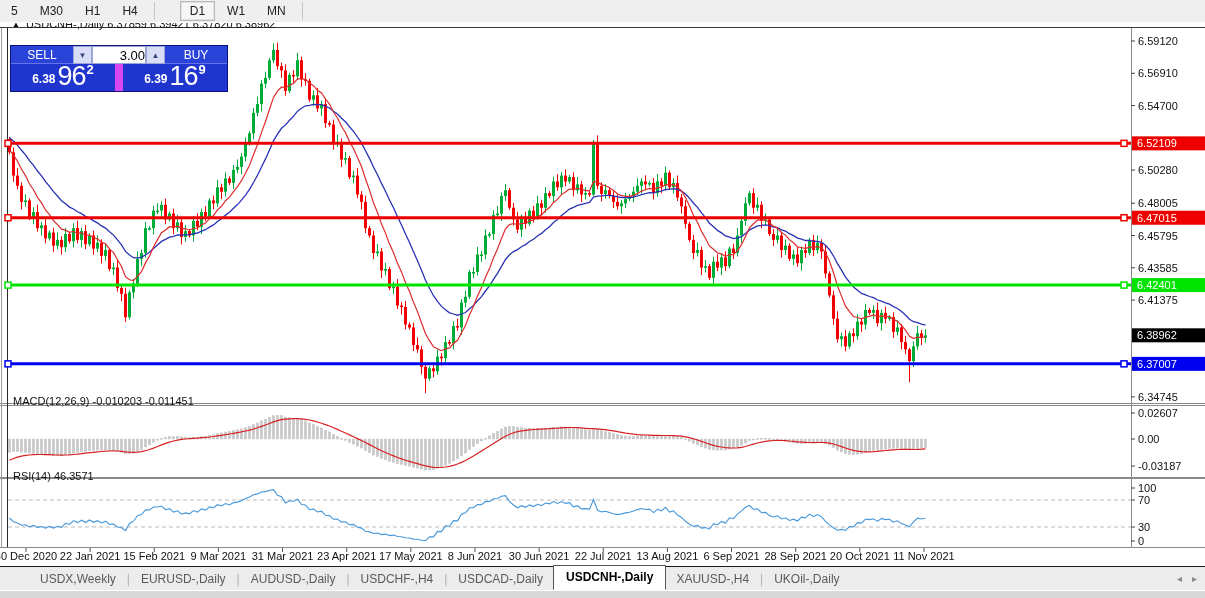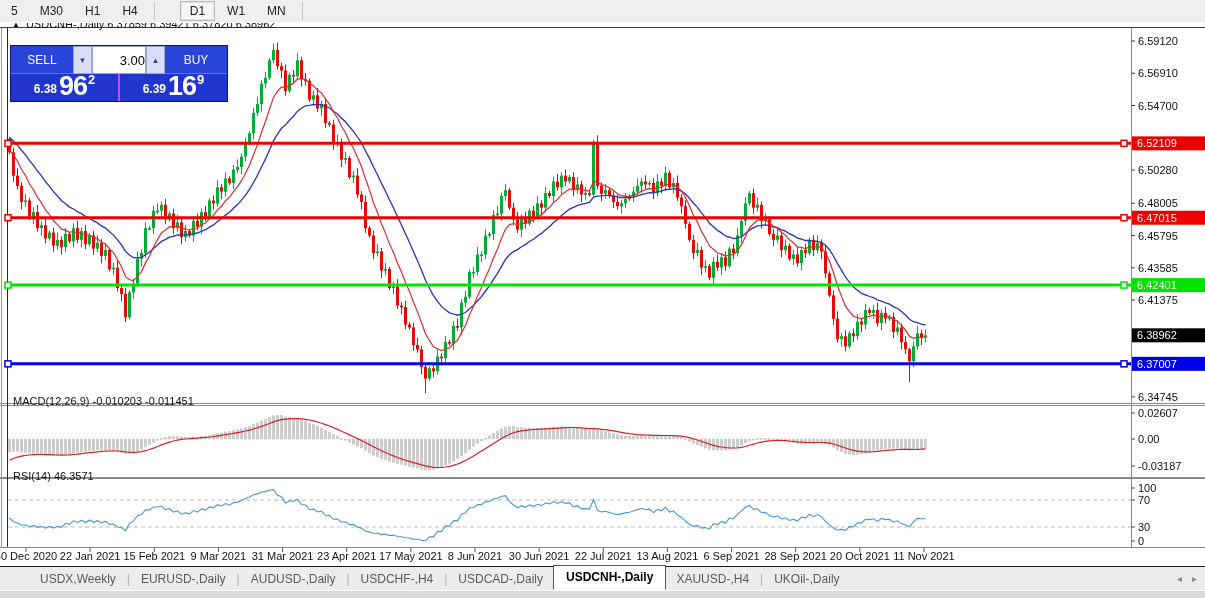--- a/index.html
+++ b/index.html
@@ -13,31 +13,31 @@
   
   #chart-svg{position:absolute;left:0;top:0;z-index:5;}
   
   .pane-label{position:absolute;z-index:10;font-size:11px;color:#111;white-space:nowrap;}
   #title-row{left:12px;top:18px;}
   #title-row .tri{font-size:8px;margin-right:6px;vertical-align:1px;}
   #macd-label{left:13px;top:395px;}
   #rsi-label{left:13px;top:470px;}
   
   #trade-panel{position:absolute;left:10px;top:45px;width:216px;z-index:20;background:#1426B6;border:1px solid #0A1280;}
-  #tp-row1{display:flex;height:28px;}
+  #tp-row1{display:flex;height:18px;}
   .tp-btn{width:62px;background:#2A43D8;color:#FFF;font-size:12px;display:flex;align-items:center;justify-content:center;
           border-bottom:1px solid #6375E8;cursor:pointer;}
   .tp-spin{width:17px;background:#D9DEF6;color:#3A4780;font-size:8px;display:flex;align-items:center;justify-content:center;
            border:1px solid #9AA6D8;cursor:pointer;}
   #lot-field{width:52px;border:1px solid #9AA6D8;background:#FFF;color:#000;font-size:13px;text-align:right;padding:0 0;outline:none;}
   #tp-row2{display:flex;height:27px;}
   .tp-price{flex:1;background:#1F35CE;color:#FFF;display:flex;align-items:flex-end;justify-content:center;padding-bottom:2px;cursor:pointer;}
-  .tp-price + .tp-price{border-left:2px solid #d946ef;}
+  .tp-price + .tp-price{border-left:8px solid #d946ef;}
   .px-small{font-size:12px;font-weight:bold;margin:0 2px 3px 0;}
-  .px-big{font-size:27px;font-weight:bold;line-height:26px;letter-spacing:-1px;}
+  .px-big{font-size:27px;font-weight:normal;line-height:26px;letter-spacing:-1px;}
   .px-sup{font-size:13px;font-weight:bold;margin:0 0 12px 1px;}
   
   #tabbar{position:absolute;left:0;top:566px;width:1205px;height:24px;background:#ECECEC;border-top:1px solid #1A1A1A;
           display:flex;align-items:center;z-index:30;font-size:12px;color:#5A5A5A;padding-left:0;box-sizing:border-box;}
   #tabbar .pad{width:30px;}
   .tab{padding:20px 10px;white-space:nowrap;cursor:pointer;}
   .tab.active{background:#FFFFFF;border:1px solid #555;border-bottom:1px solid #FFF;color:#000;font-weight:bold;margin-top:-2px;padding:4px 12px 5px 12px;}
   .tab-sep{color:#B0B0B0;margin:0 1px;}
   #tab-arrows{margin-left:auto;margin-right:8px;color:#8A8A8A;font-size:10px;display:flex;gap:10px;}
   #tab-arrows span{cursor:pointer;}

